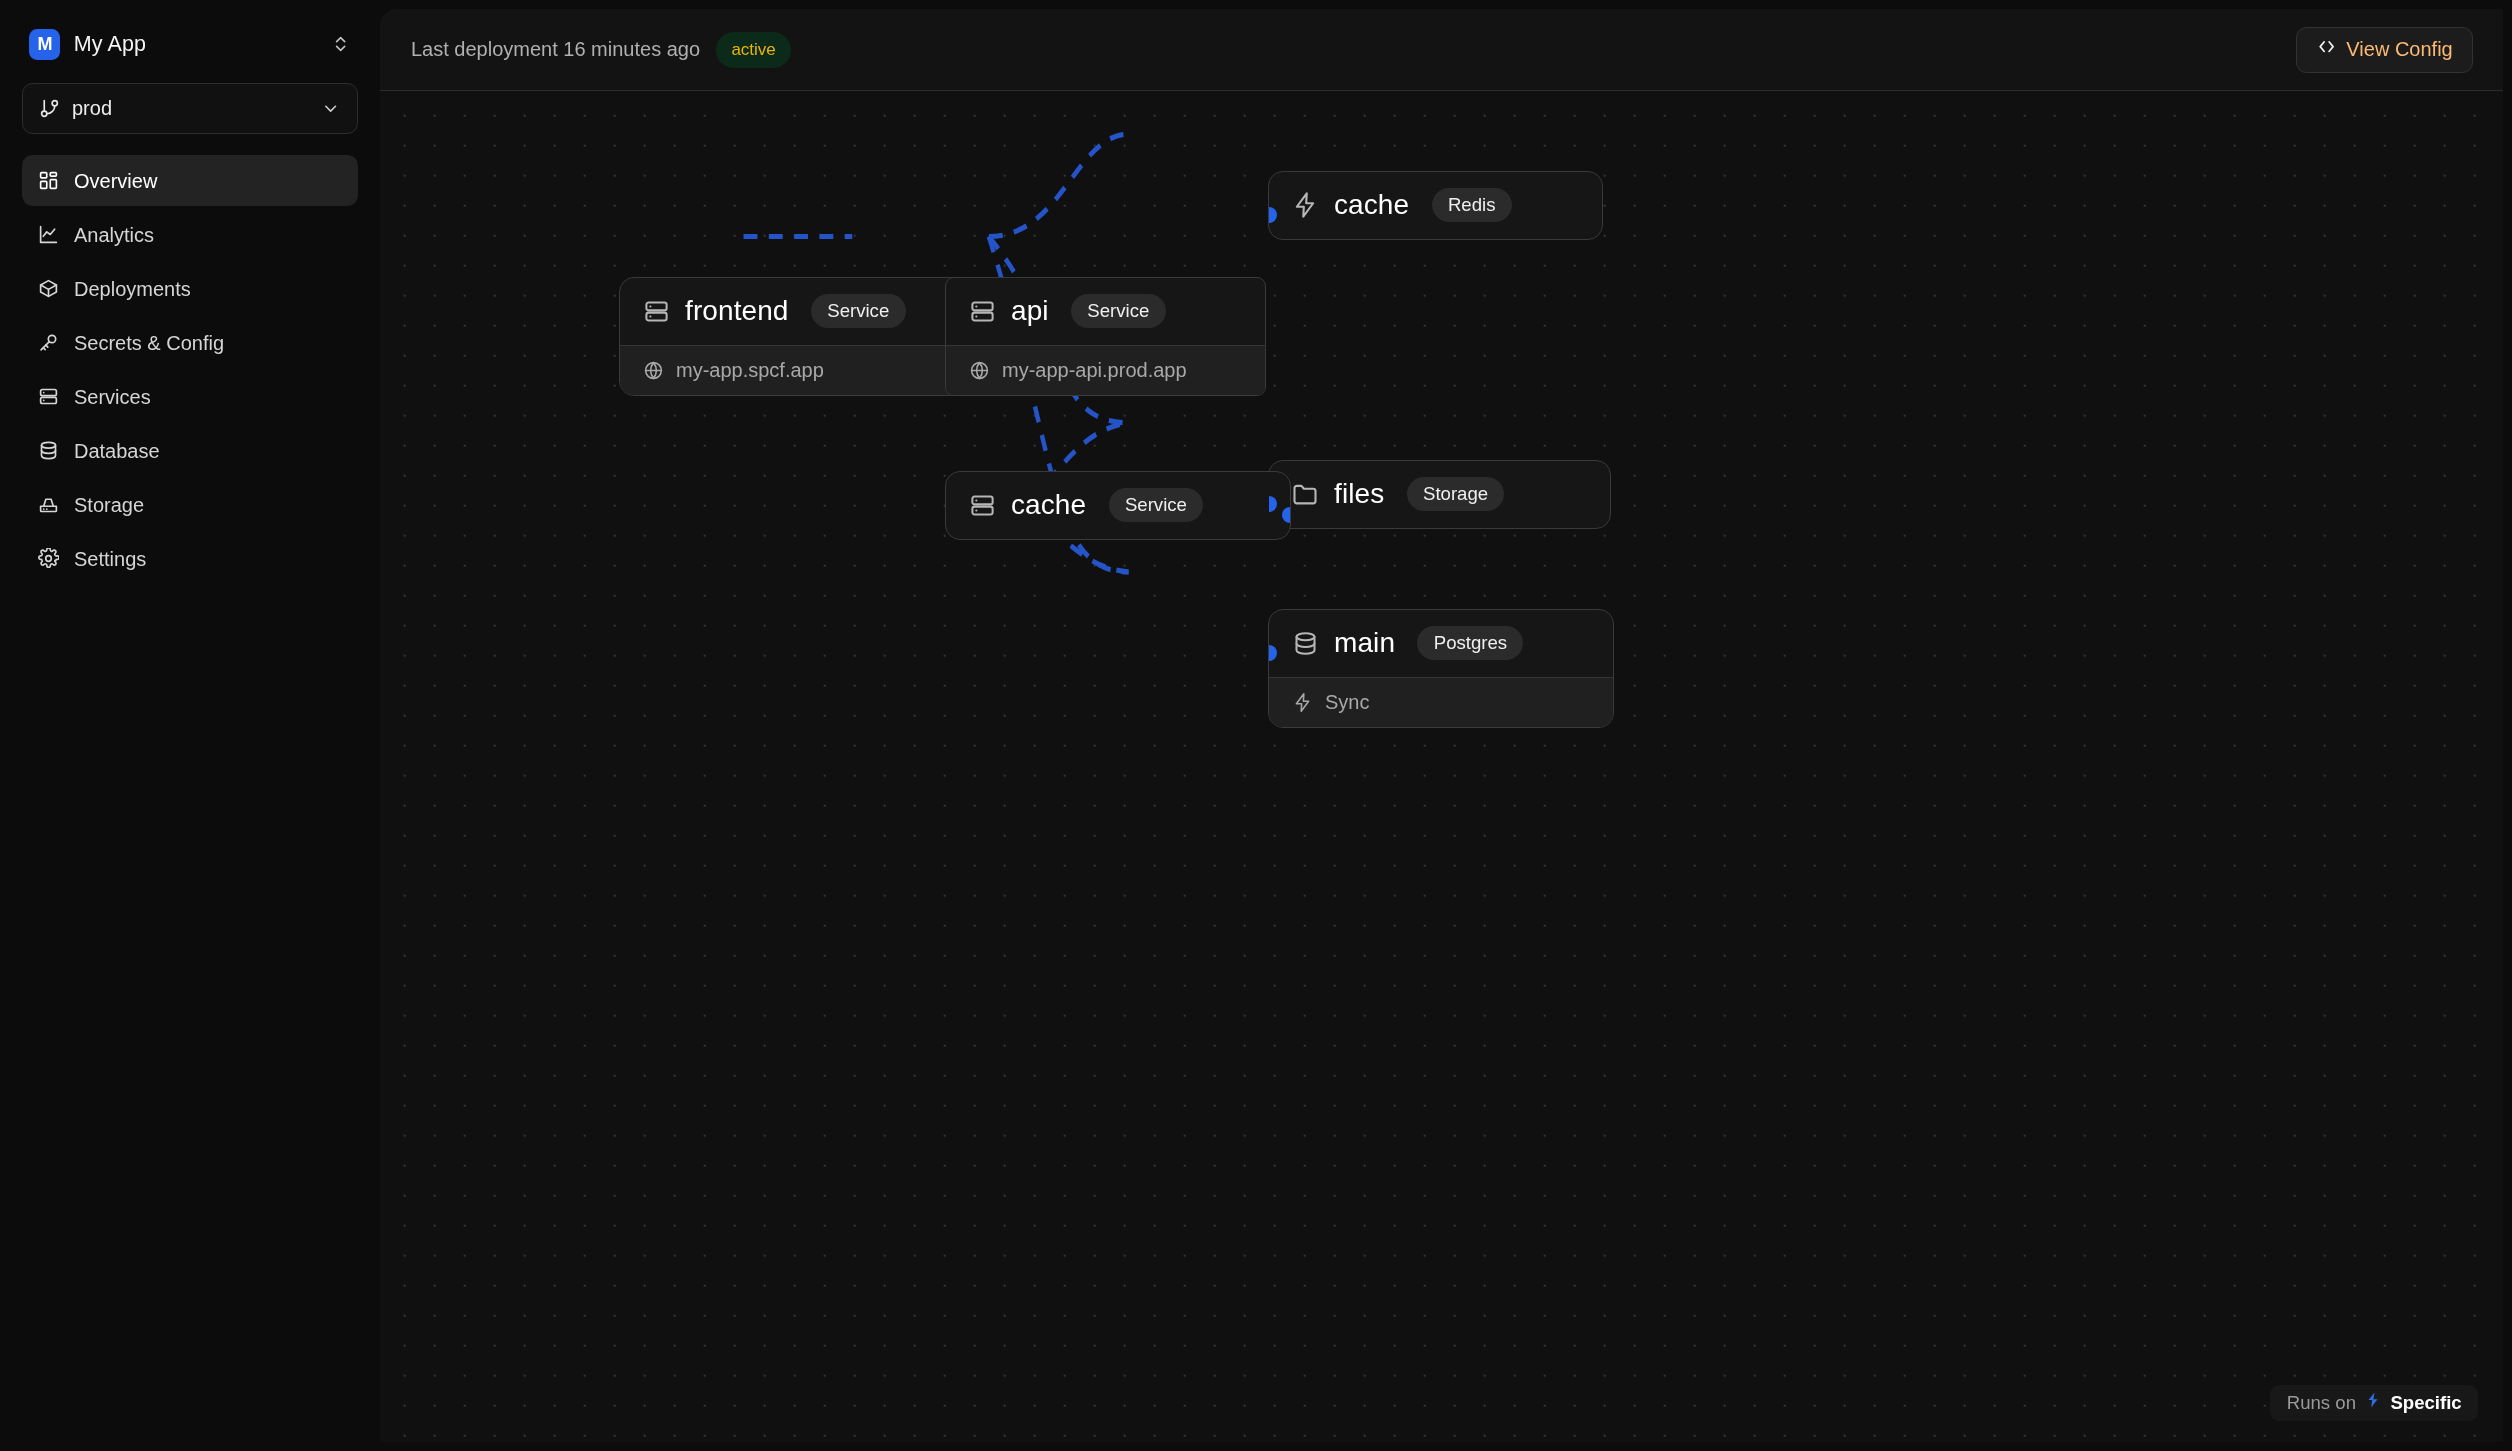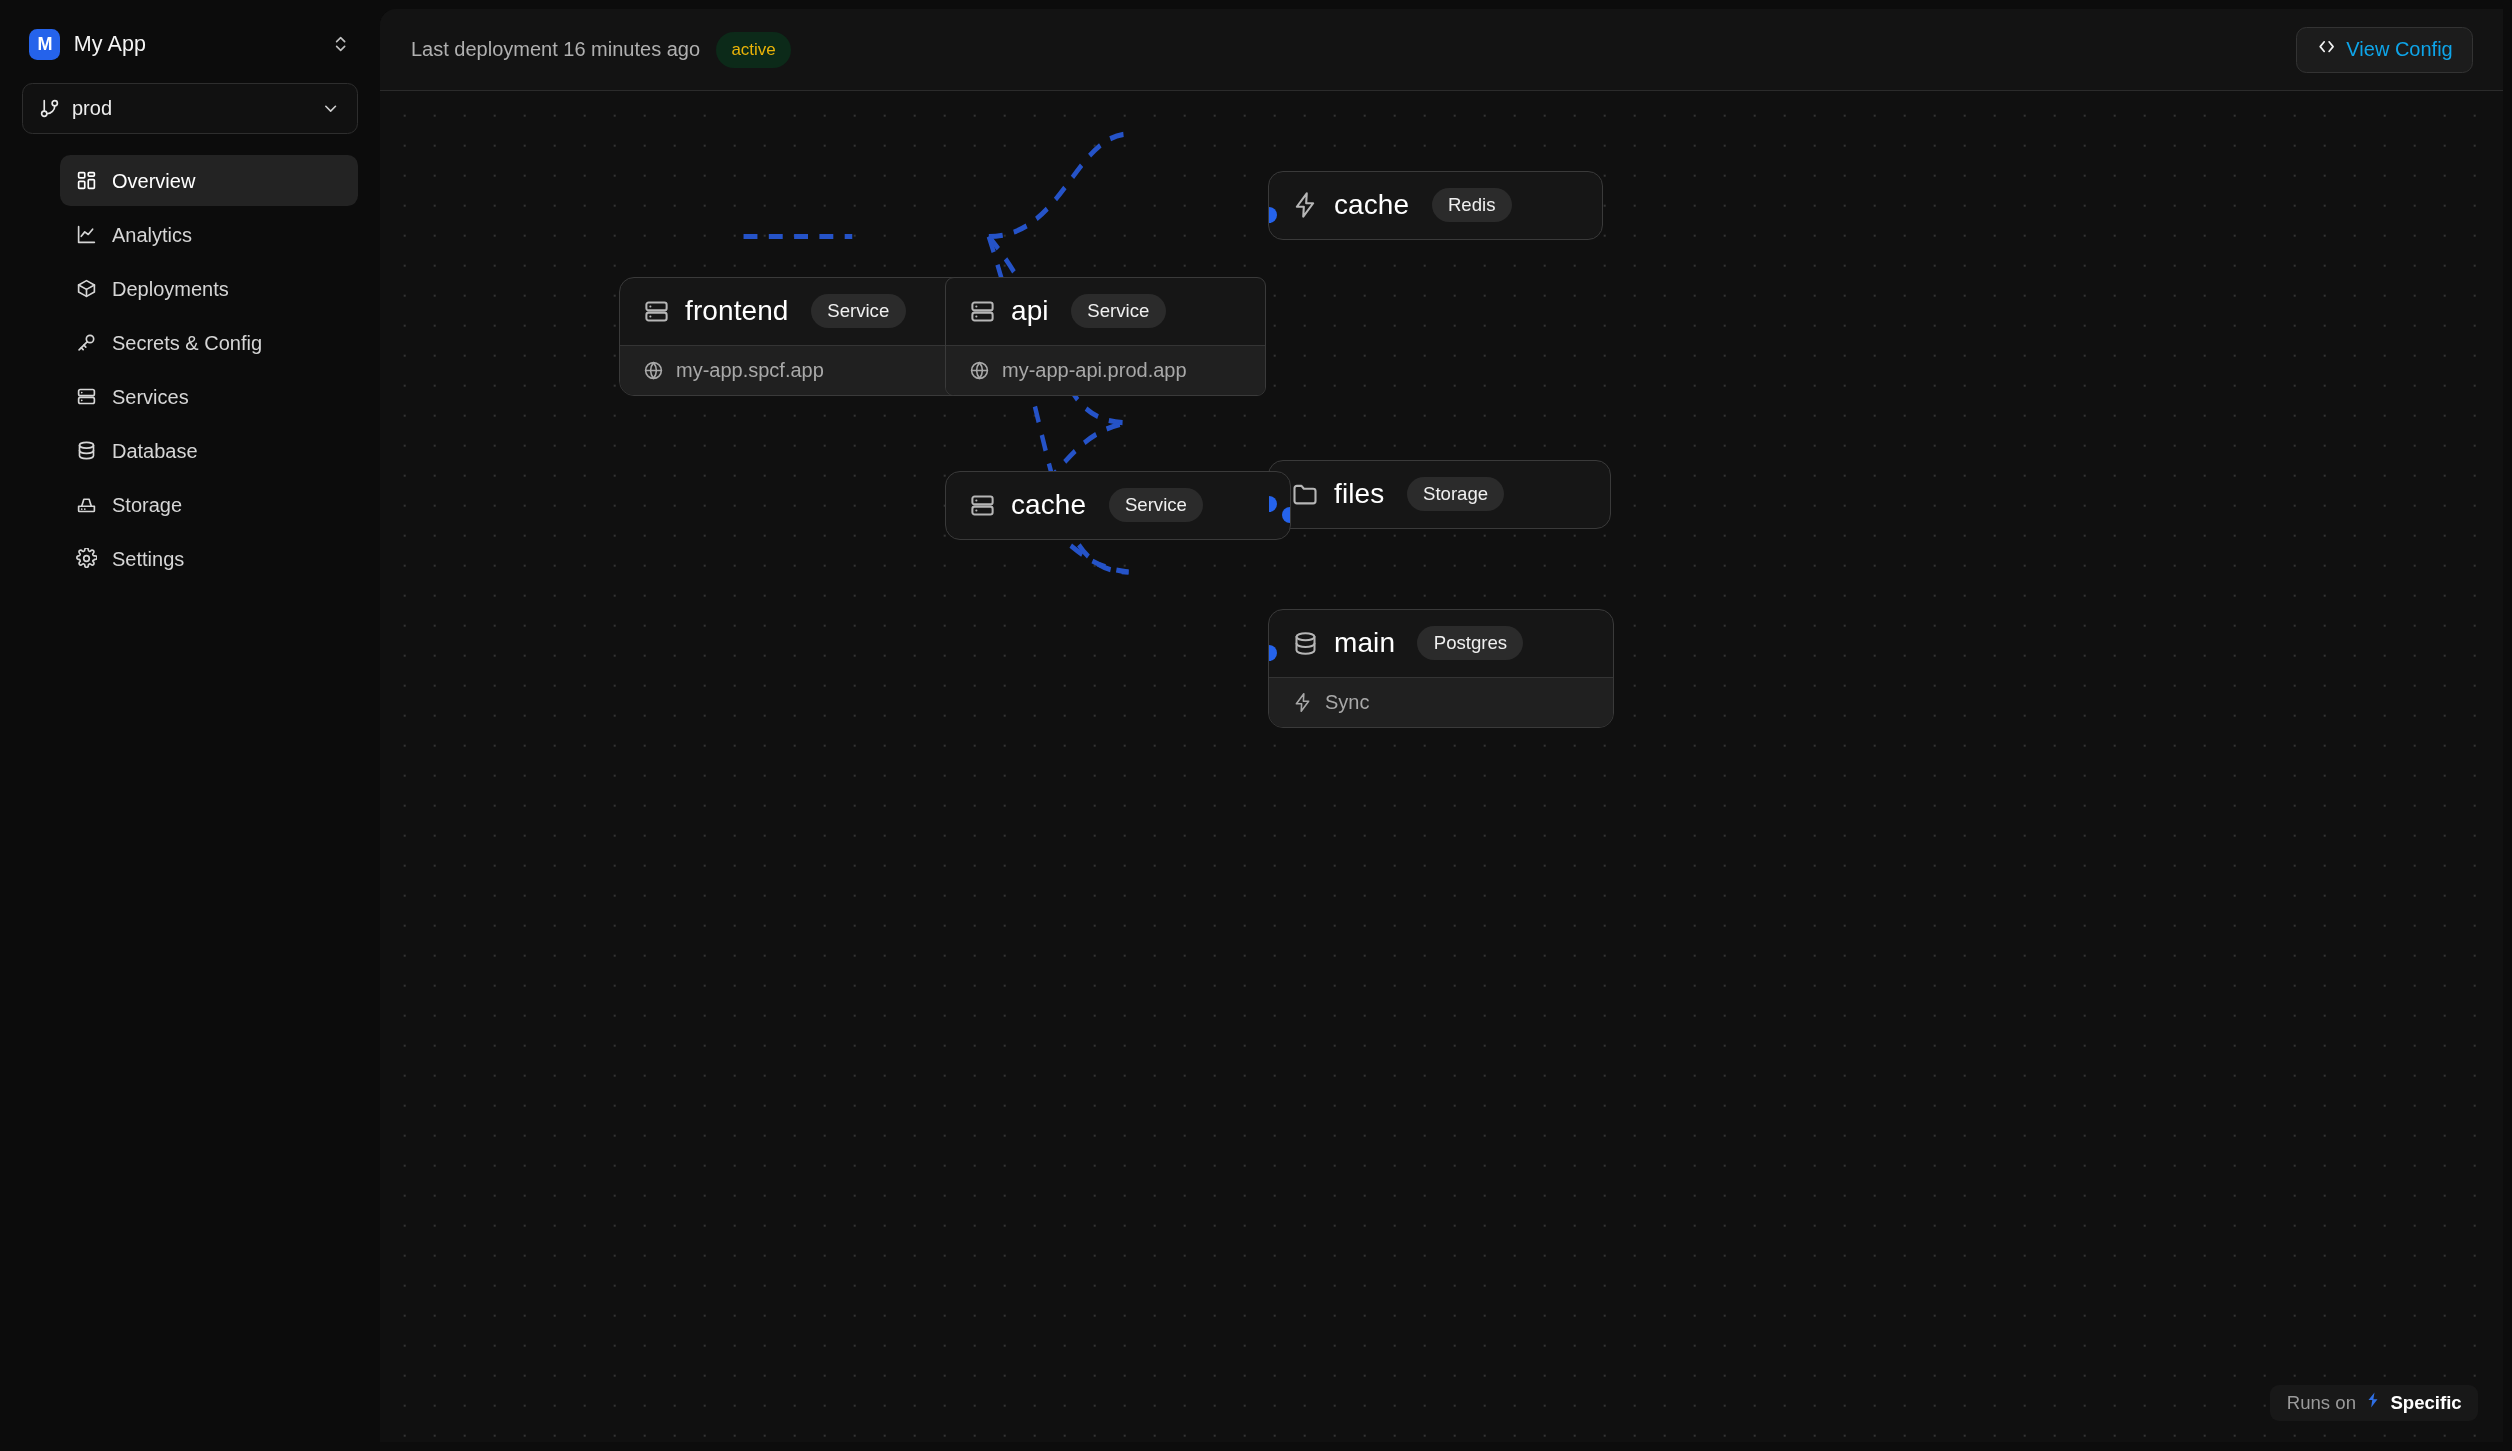--- a/index.html
+++ b/index.html
@@ -37,21 +37,21 @@
     height: 51px; margin-top: 16.3px; padding: 12px 15px;
     border: 0.7px solid #2e2e2e; border-radius: 10.4px;
     background: #111111; cursor: pointer;
   }
   .env-name { font-size: 20px; color: #ededed; flex: 1; }
 
   .nav { margin-top: 21px; display: flex; flex-direction: column; gap: 3px; }
   .nav-item {
     display: flex; align-items: center; gap: 15px;
     height: 51px; padding: 0 15px; border-radius: 10.4px;
-    color: #d6d6d6; font-size: 20px; cursor: pointer; margin-left: 38px;
+    color: #d6d6d6; font-size: 20px; cursor: pointer;
   }
   .nav-item.active { background: #232323; color: #ffffff; }
   .nav-icon { width: 22px; height: 22px; flex: 0 0 22px; display: flex; align-items: center; justify-content: center; }
   .nav-label { line-height: 1; }
 
   
   #main {
     flex: 1; position: relative; margin: 9px 9px 9px 0;
     background: #131313;
     border-radius: 16.3px 0 0 0;
@@ -65,21 +65,21 @@
   .deploy-text { font-size: 20px; color: #b0b0b0; }
   .status-badge {
     margin-left: 16.3px; padding: 8px 15px; border-radius: 742px;
     background: #0c2a19; color: #eab308; font-size: 17px; font-weight: 500;
   }
   .topbar-spacer { flex: 1; }
   .view-config {
     display: flex; align-items: center; gap: 10.4px;
     height: 46px; padding: 0 19.3px; border-radius: 10.4px;
     border: 0.7px solid #333333; background: #1c1c1c;
-    color: #0ea5e9; font-size: 20px; cursor: pointer; white-space: nowrap;
+    color: #fdba74; font-size: 20px; cursor: pointer; white-space: nowrap;
   }
 
   
   #canvas {
     position: absolute; left: 0; top: 82px; right: 0; bottom: 0;
     background-color: #101010;
     background-image: radial-gradient(circle, #343434 1.2px, transparent 1.3px);
     background-size: 30px 30px;
     background-position: 9.7px 9.7px;
     overflow: hidden;

